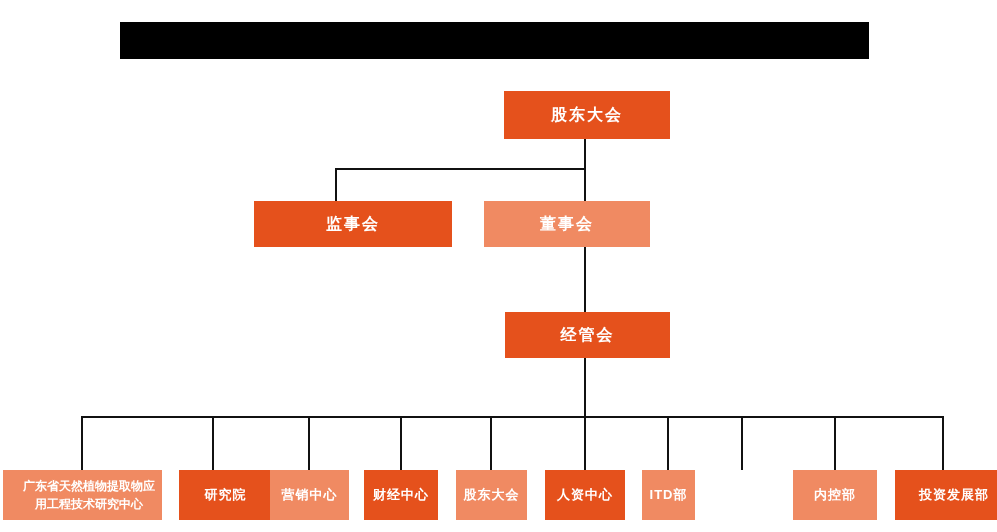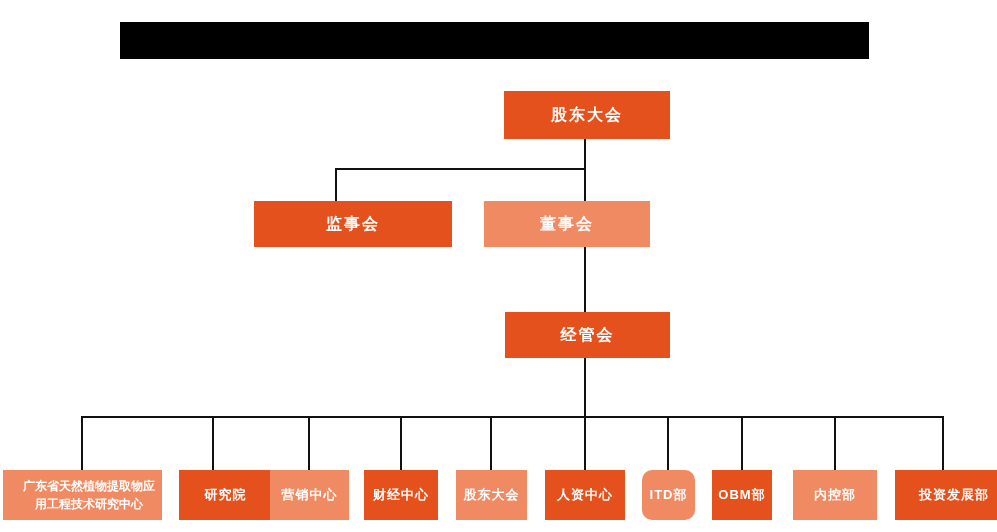--- a/index.html
+++ b/index.html
@@ -21,21 +21,21 @@
   .n-sup{left:254px;top:201px;width:198px;height:46px;}
   .n-board{left:484px;top:201px;width:166px;height:46px;}
   .n-mgmt{left:505px;top:312px;width:165px;height:46px;}
   .drow{top:470px;height:50px;}
   .d0{left:3px;width:159px;padding-left:16px;}
   .d1{left:179px;width:93px;}
   .d2{left:270px;width:79px;}
   .d3{left:364px;width:74px;}
   .d4{left:456px;width:71px;}
   .d5{left:545px;width:80px;}
-  .d6{left:642px;width:53px;border-radius:10px;}
+  .d6{left:642px;width:53px;}
   .d7{left:712px;width:60px;}
   .d8{left:793px;width:84px;}
   .d9{left:895px;width:118px;}
   .line{position:absolute;background:#111;}
   .lv{width:2px;}
   .lh{height:2px;}
 </style>
 </head>
 <body>
 
@@ -92,23 +92,20 @@
   </div>
   <div class="box secondary dept drow d4" style="background: rgb(240, 138, 98); color: rgb(255, 255, 255);">
     <span>股东大会</span>
   </div>
   <div class="box primary dept drow d5" style="background: rgb(229, 81, 28); color: rgb(255, 255, 255);">
     <span>人资中心</span>
   </div>
   <div class="box secondary dept drow d6" style="background: rgb(240, 138, 98); color: rgb(255, 255, 255);">
     <span>ITD部</span>
   </div>
-  <div class="box primary dept drow d7" style="background: rgb(229, 81, 28); color: rgb(255, 255, 255);">
-    <span>OBM部</span>
-  </div>
   <div class="box secondary dept drow d8" style="background: rgb(240, 138, 98); color: rgb(255, 255, 255);">
     <span>内控部</span>
   </div>
   <div class="box primary dept drow d9" style="background: rgb(229, 81, 28); color: rgb(255, 255, 255);">
     <span>投资发展部</span>
   </div>
 
 </div>
 
 </body></html>

